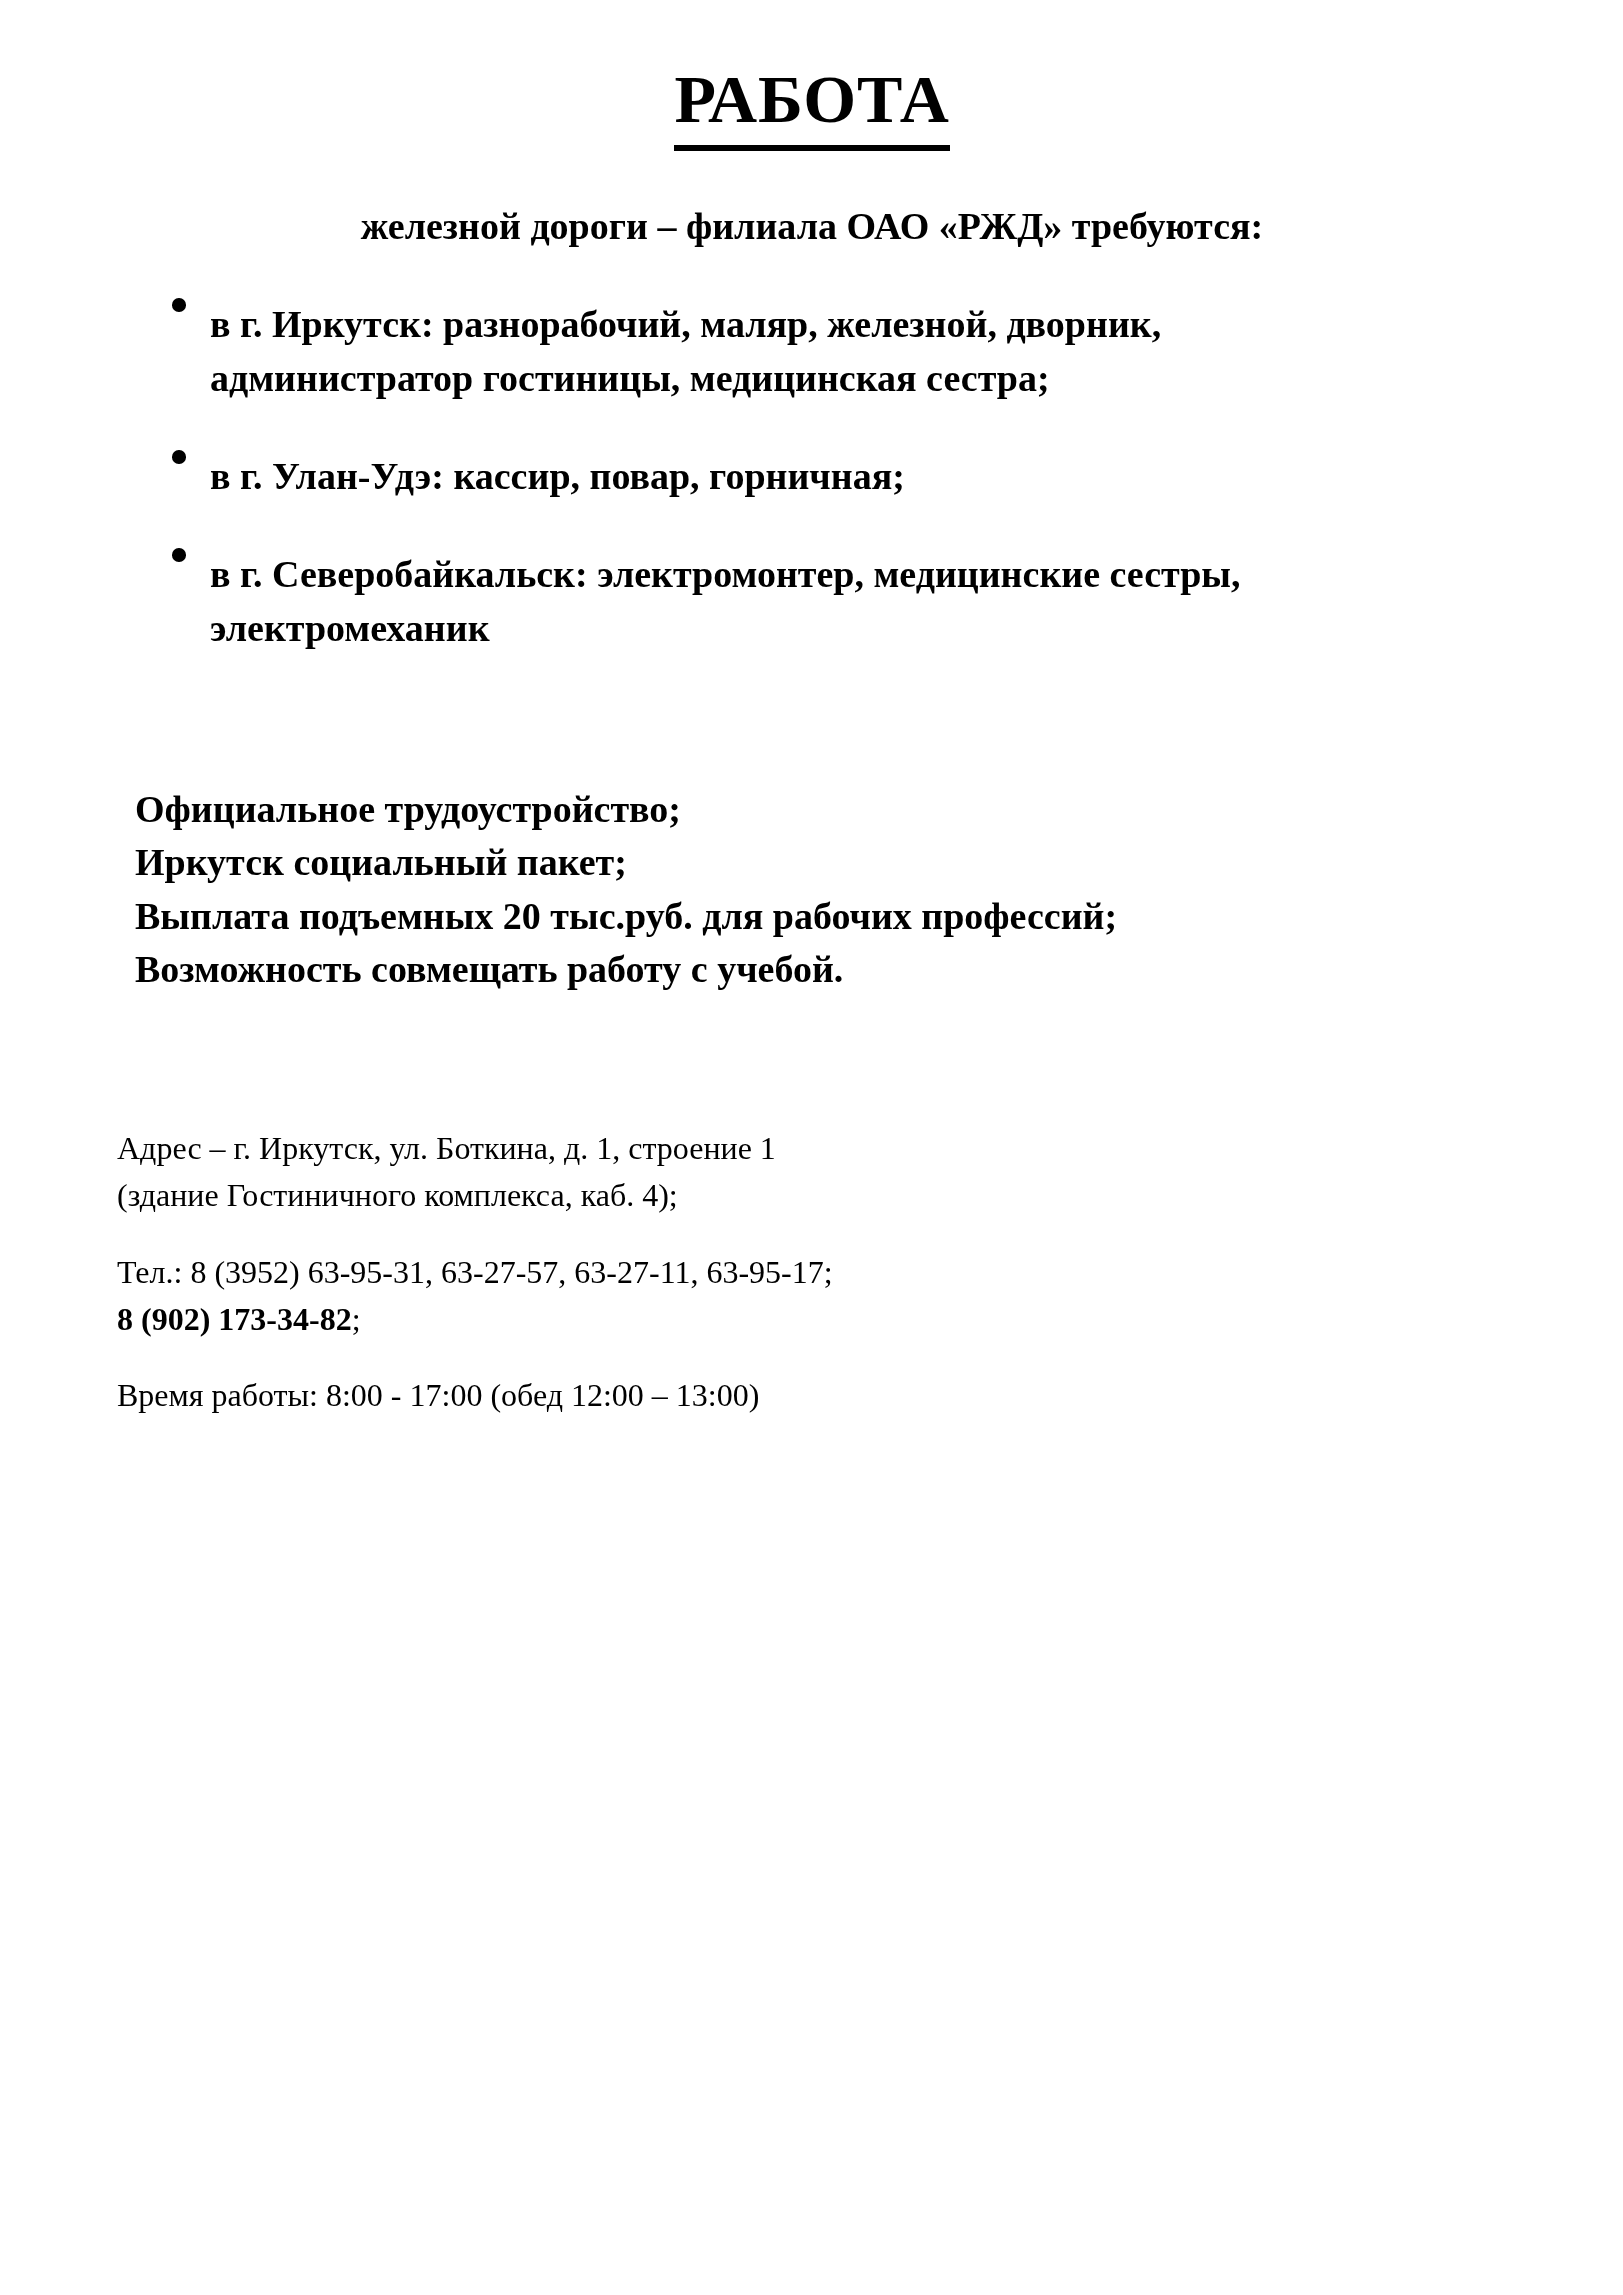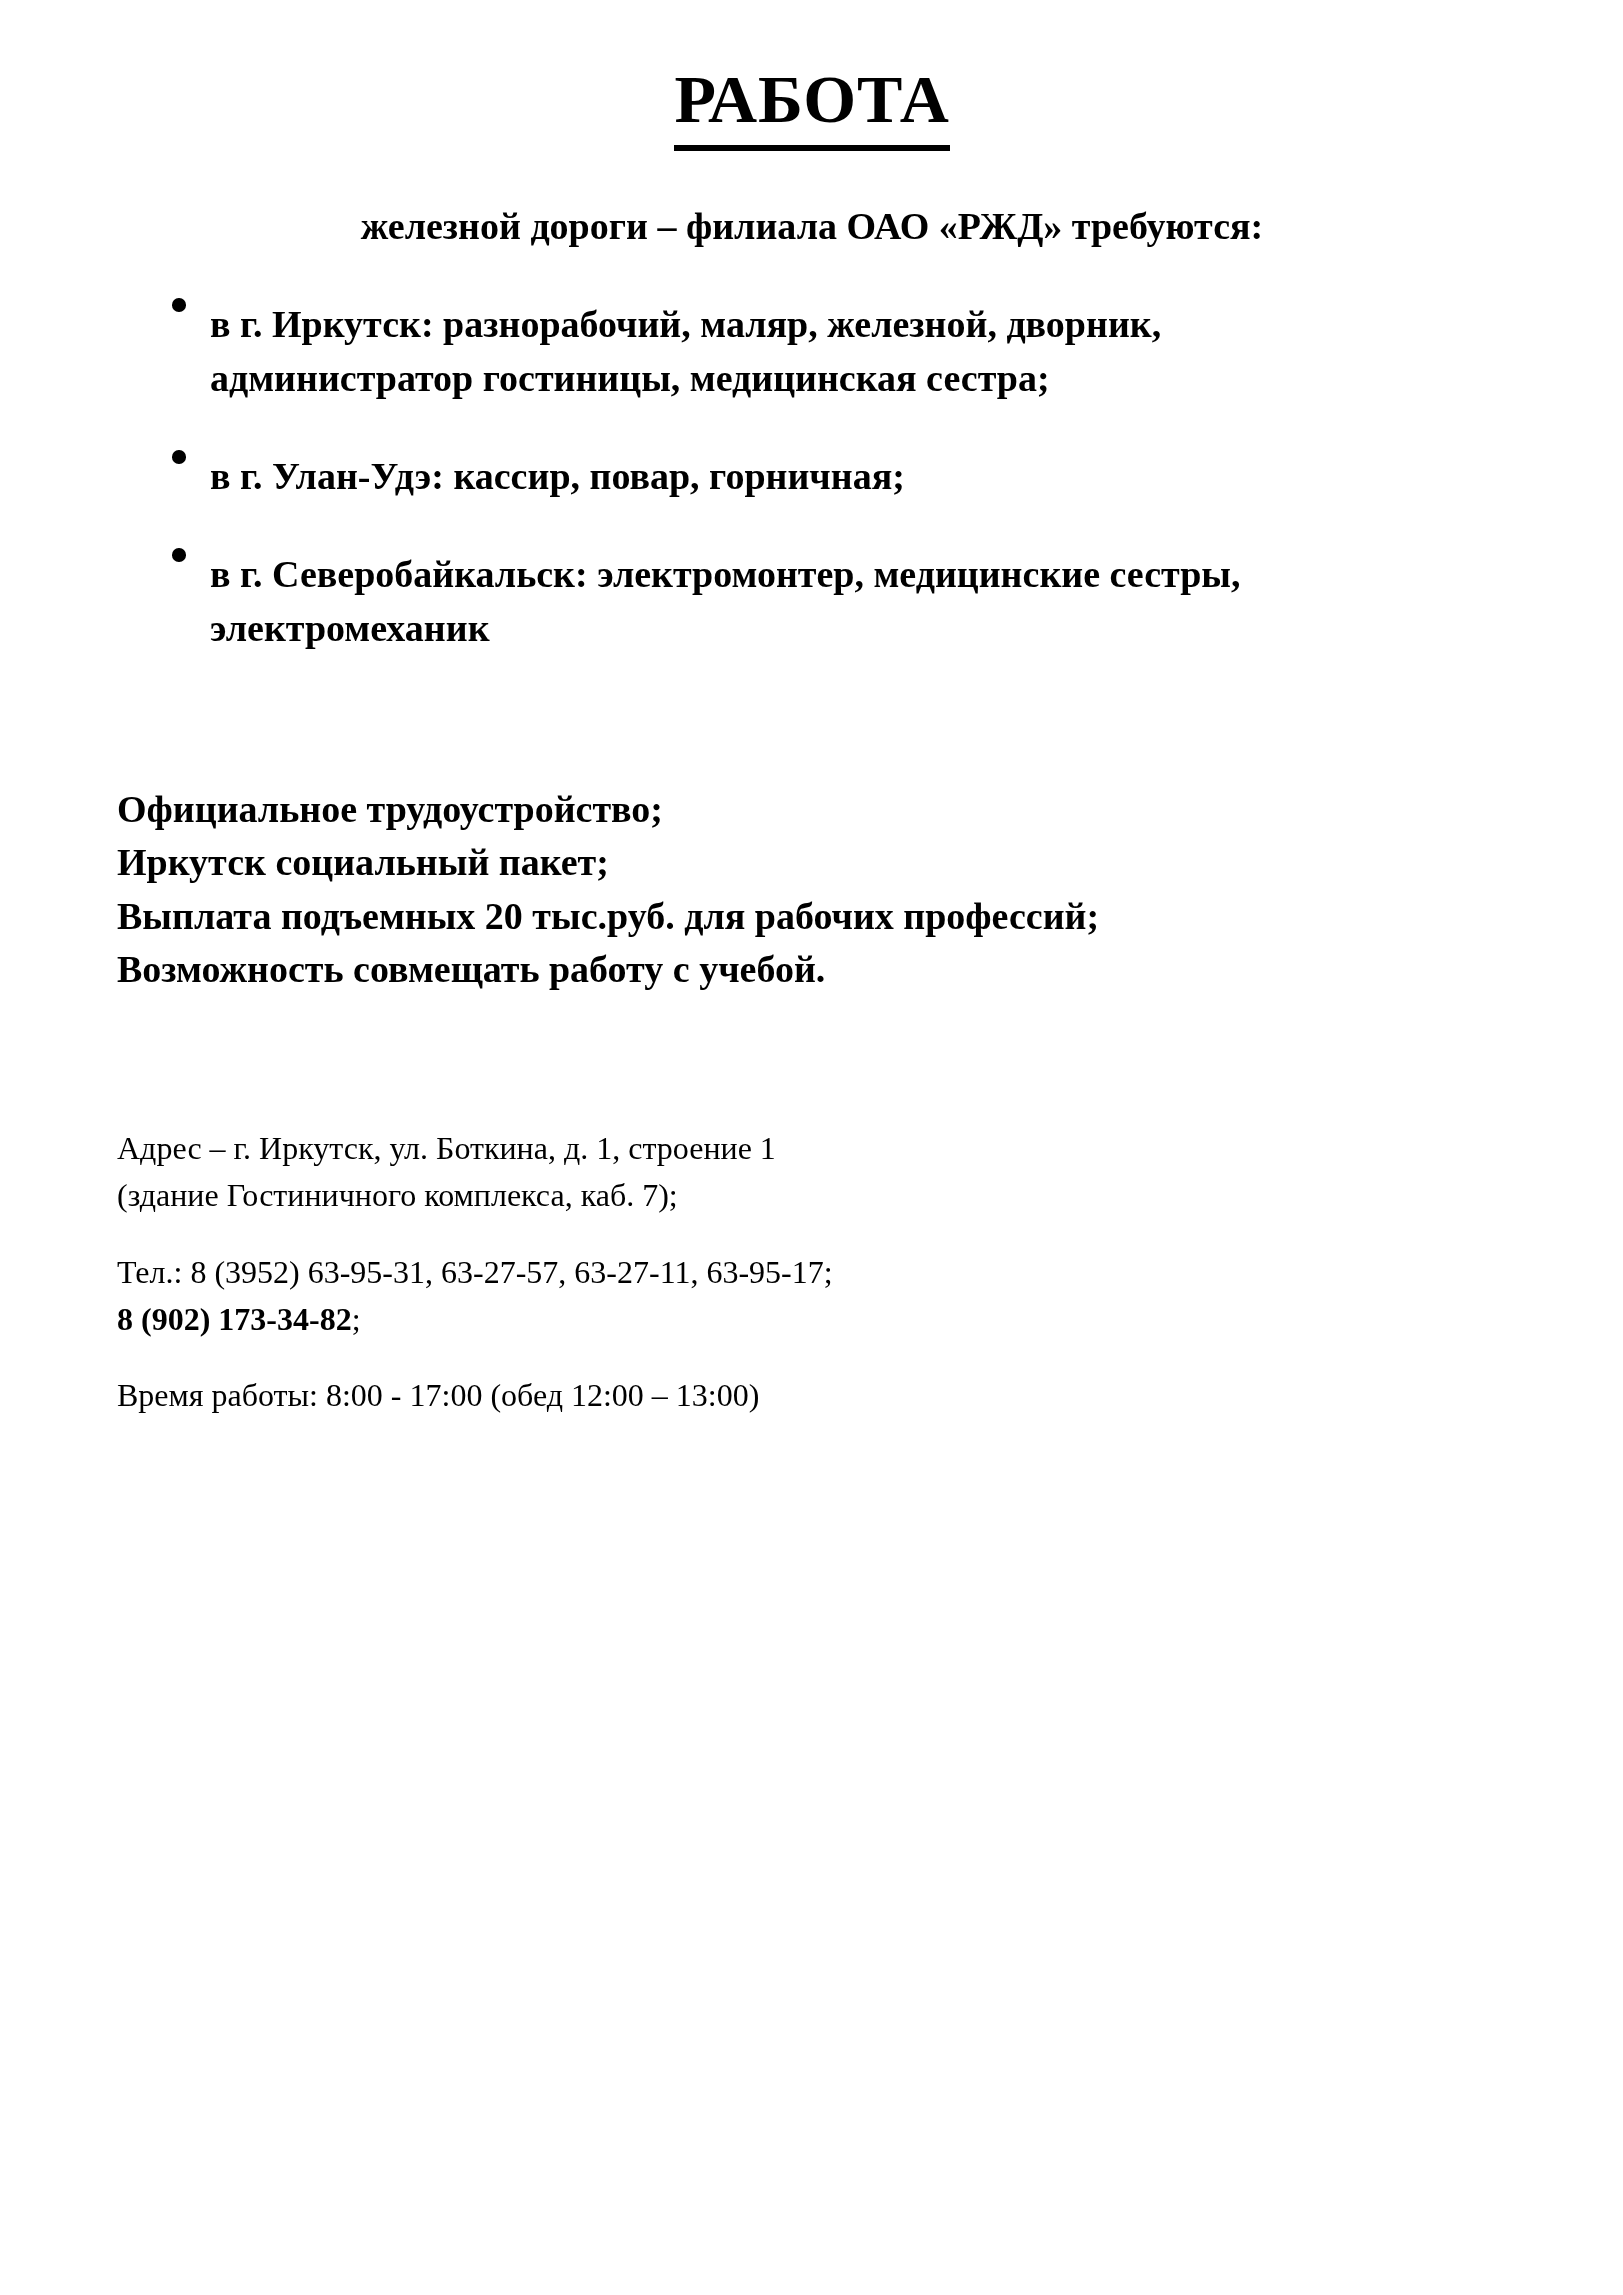--- a/index.html
+++ b/index.html
@@ -94,20 +94,21 @@
     margin: 127px 0 0 0;
     padding-left: 117px;
     font-size: 38px;
     font-weight: bold;
     line-height: 1.40;
   }
 
   .benefit-line {
     display: block;
     white-space: nowrap;
+    margin-left: 18px;
   }
 
   
   .contact {
     margin: 129px 0 0 0;
     padding-left: 117px;
   }
 
   .contact-heading {
     font-size: 38px;
@@ -180,21 +181,21 @@
     <span class="benefit-line">Иркутск социальный пакет;</span>
     <span class="benefit-line">Выплата подъемных 20 тыс.руб. для рабочих профессий;</span>
     <span class="benefit-line">Возможность совмещать работу с учебой.</span>
   </div>
 
   <div class="contact">
 
 
     <div class="contact-group">
       <span class="contact-line">Адрес – г. Иркутск, ул. Боткина, д. 1, строение 1</span>
-      <span class="contact-line">(здание Гостиничного комплекса, каб. 7);</span>
+      <span class="contact-line">(здание Гостиничного комплекса, каб. 4);</span>
     </div>
 
     <div class="contact-group">
       <span class="contact-line">Тел.: 8 (3952) 63-95-31, 63-27-57, 63-27-11, 63-95-17;</span>
       <span class="contact-line"><span class="phone-mobile">8 (902) 173-34-82</span><span class="phone-mobile-tail">;</span></span>
     </div>
 
     <div class="contact-group">
       <span class="contact-line">Время работы: 8:00 - 17:00 (обед 12:00 – 13:00)</span>
     </div>

